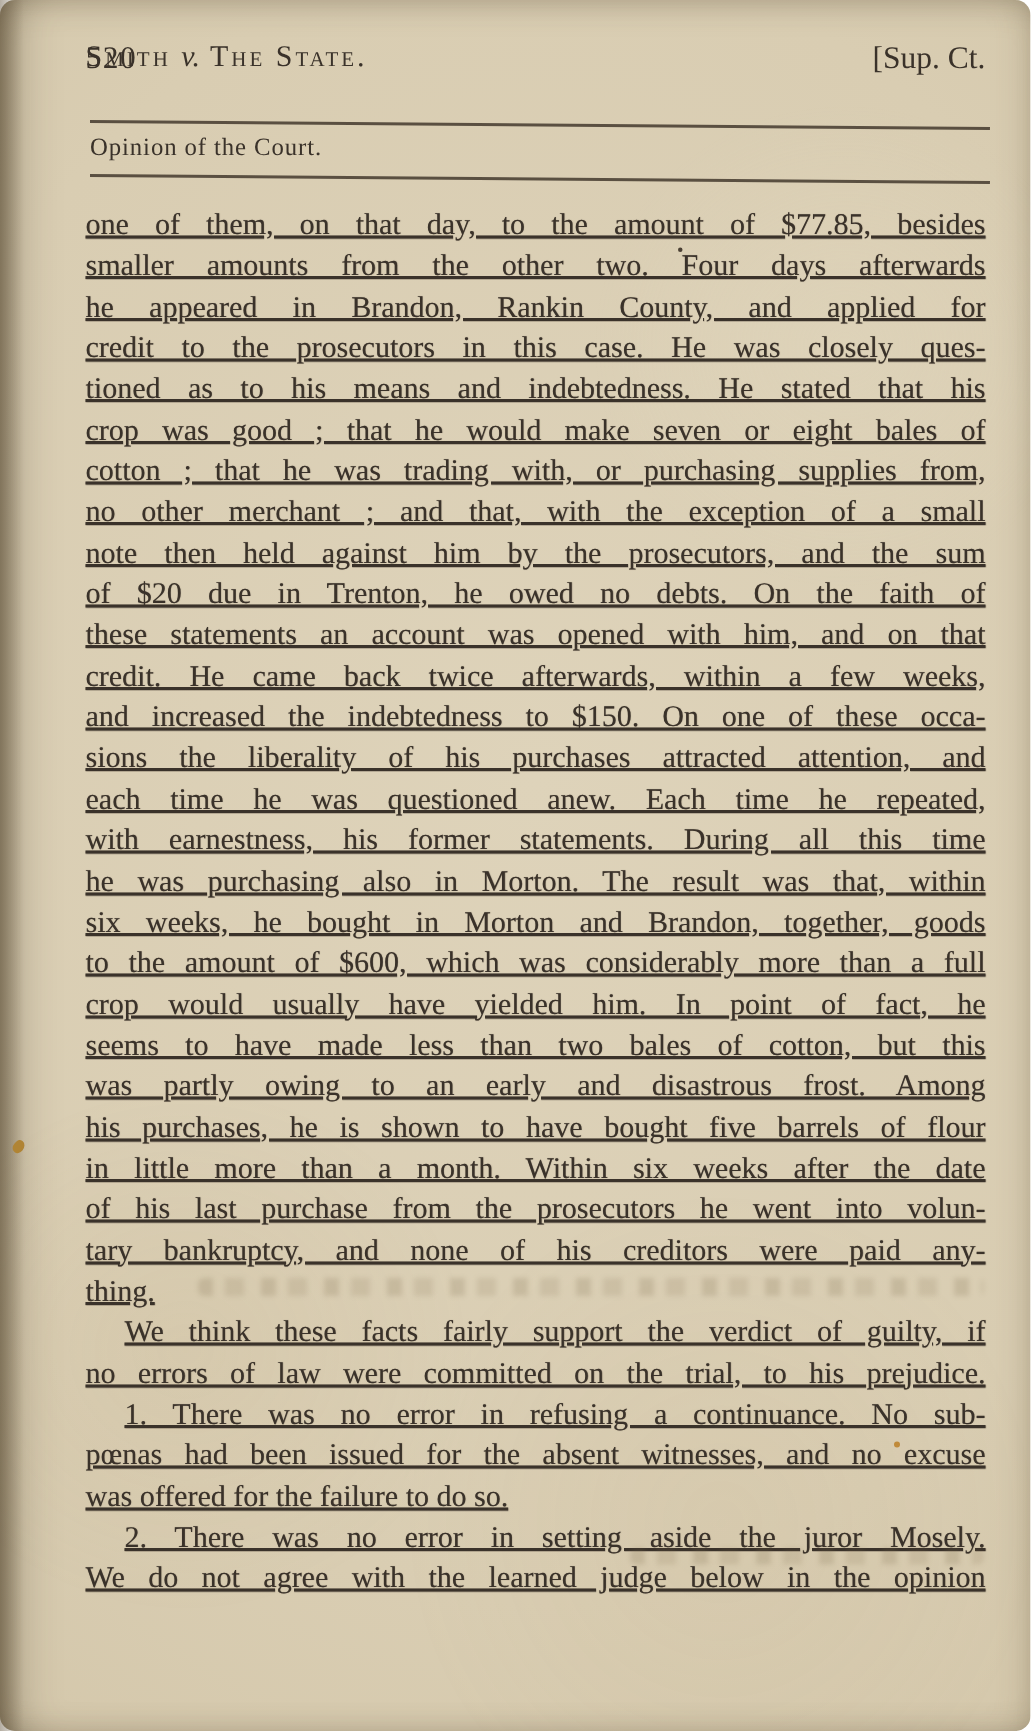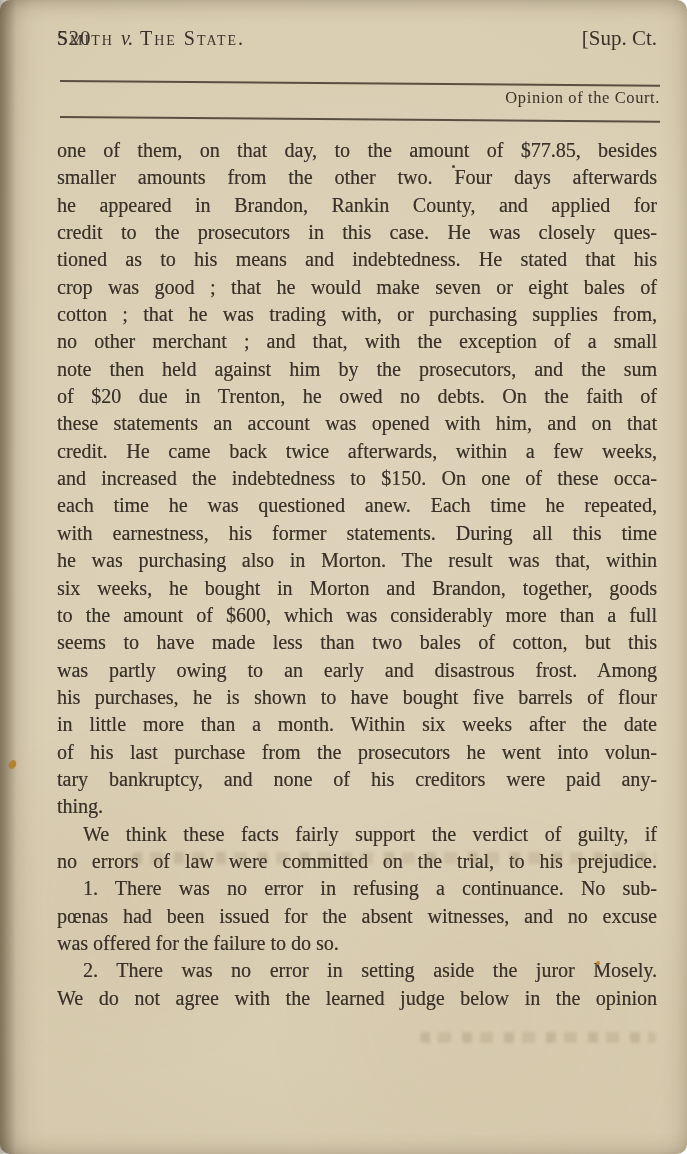--- a/index.html
+++ b/index.html
@@ -28,26 +28,26 @@
   .pagenum{position:absolute;left:0;top:0;font-size:21px;letter-spacing:1px;}
   .case{position:absolute;left:0;right:0;top:1px;text-align:left;
     font-variant:small-caps;font-size:20px;letter-spacing:2px;}
   .case .vs{font-variant:normal;font-style:italic;letter-spacing:0;}
   .court{position:absolute;right:0;top:0;font-size:21px;}
   .rule{position:absolute;left:60px;width:600px;height:1.6px;
     background:rgba(58,48,36,.8);transform:rotate(0.45deg);transform-origin:left center;}
   .rule1{top:80px;}
   .rule2{top:116px;}
   .running-head{position:absolute;left:60px;top:88px;width:600px;
-    text-align:right;font-size:16.5px;letter-spacing:.6px;}
+    text-align:left;font-size:16.5px;letter-spacing:.6px;}
   
   .bodytext{position:absolute;left:57px;top:137px;width:600px;
     font-size:20px;color:#3a322a;
     text-shadow:.2px .3px .5px rgba(56,46,36,.55);}
-  .line{height:27.35px;line-height:27.35px;text-align:justify;text-align-last:justify;white-space:nowrap;}
+  .line{height:27.35px;line-height:27.35px;text-align:justify;text-align-last:justify;white-space:nowrap;text-decoration:underline;}
   .line.indent{text-indent:26px;}
   .line.nojust{text-align:right;text-align-last:left;}
   
   .ghost{position:absolute;filter:blur(1.7px);opacity:.5;border-radius:4px;
     background:repeating-linear-gradient(90deg,
       rgba(122,105,74,.4) 0 10px, rgba(122,105,74,0) 10px 18px,
       rgba(122,105,74,.3) 18px 31px, rgba(122,105,74,0) 31px 42px);}
   .ghost1{left:132px;top:852px;width:524px;height:12px;}
   .ghost2{left:420px;top:1032px;width:236px;height:11px;}
   .speck{position:absolute;border-radius:50%;}
@@ -79,25 +79,27 @@
       <div class="line">credit to the prosecutors in this case.  He was closely ques-</div>
       <div class="line">tioned as to his means and indebtedness.  He stated that his</div>
       <div class="line">crop was good ; that he would make seven or eight bales of</div>
       <div class="line">cotton ; that he was trading with, or purchasing supplies from,</div>
       <div class="line">no other merchant ; and that, with the exception of a small</div>
       <div class="line">note then held against him by the prosecutors, and the sum</div>
       <div class="line">of $20 due in Trenton, he owed no debts.  On the faith of</div>
       <div class="line">these statements an account was opened with him, and on that</div>
       <div class="line">credit.  He came back twice afterwards, within a few weeks,</div>
       <div class="line">and increased the indebtedness to $150.  On one of these occa-</div>
+      <div class="line">sions the liberality of his purchases attracted attention, and</div>
       <div class="line">each time he was questioned anew.  Each time he repeated,</div>
       <div class="line">with earnestness, his former statements.  During all this time</div>
       <div class="line">he was purchasing also in Morton.  The result was that, within</div>
       <div class="line">six weeks, he bought in Morton and Brandon, together, goods</div>
       <div class="line">to the amount of $600, which was considerably more than a full</div>
+      <div class="line">crop would usually have yielded him.  In point of fact, he</div>
       <div class="line">seems to have made less than two bales of cotton, but this</div>
       <div class="line">was partly owing to an early and disastrous frost.  Among</div>
       <div class="line">his purchases, he is shown to have bought five barrels of flour</div>
       <div class="line">in little more than a month.  Within six weeks after the date</div>
       <div class="line">of his last purchase from the prosecutors he went into volun-</div>
       <div class="line">tary bankruptcy, and none of his creditors were paid any-</div>
       <div class="line nojust">thing.</div>
       <div class="line indent">We think these facts fairly support the verdict of guilty, if</div>
       <div class="line">no errors of law were committed on the trial, to his prejudice.</div>
       <div class="line indent">1. There was no error in refusing a continuance.  No sub-</div>

